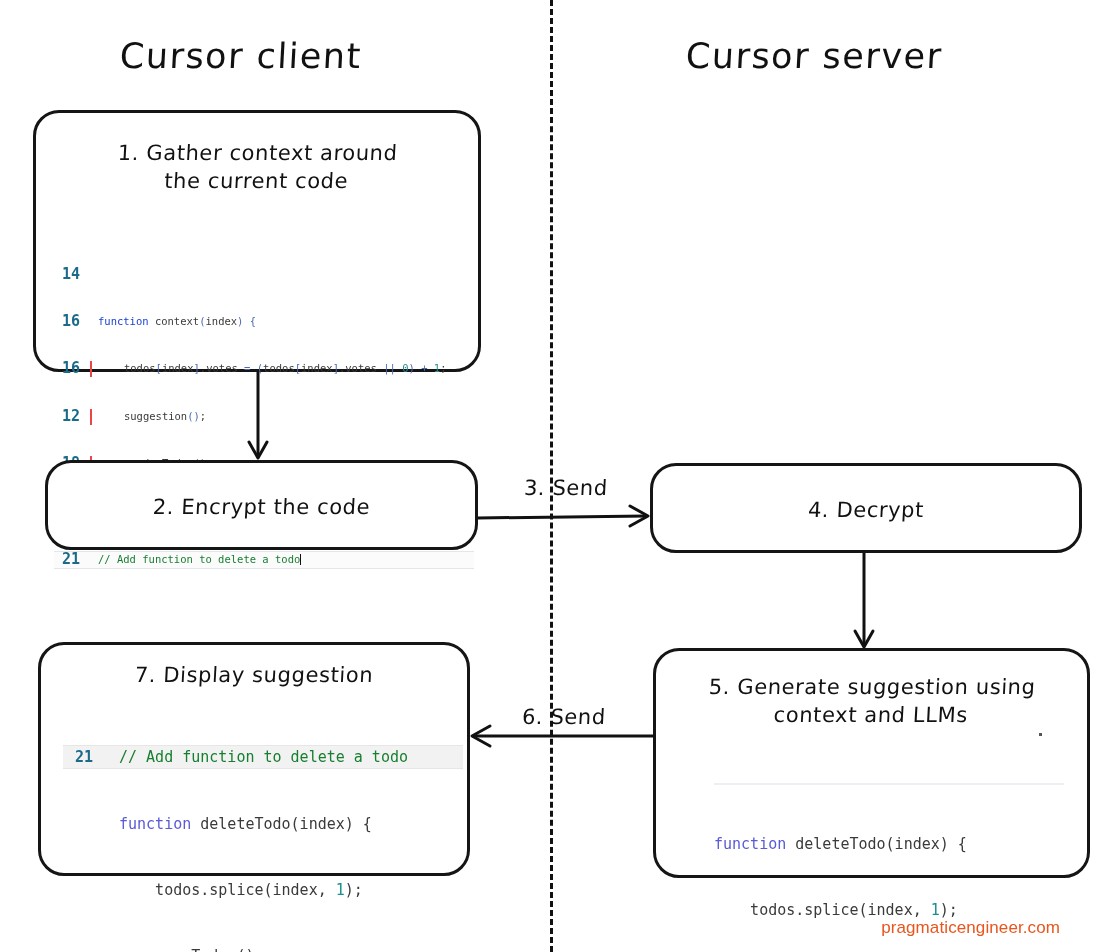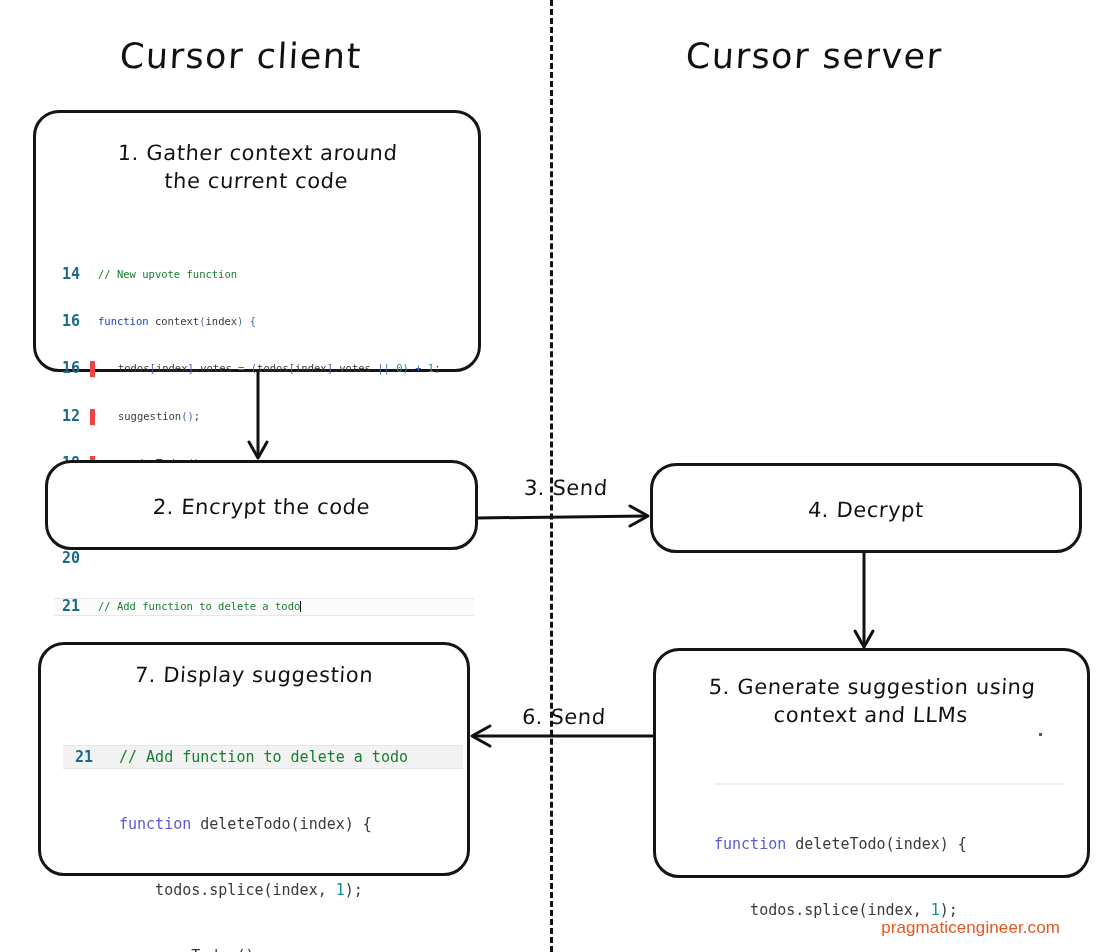--- a/index.html
+++ b/index.html
@@ -96,22 +96,22 @@
     font-size: 10.5px;
     line-height: 15.8px;
   }
   #code-1 .ln { width: 26px; margin-right: 18px; font-size: 15px; }
   #code-1 .hl-band {
     border-top: 1px solid #e3e6ea;
     border-bottom: 1px solid #e3e6ea;
     background: #fbfbfc;
   }
   #code-1 .guide {
-    border-left: 5px solid #ef4444;
-    padding-left: 4px;
+    border-left: 2px solid #ef4444;
+    padding-left: 13px;
     margin-left: -8px;
   }
 
   
   #code-7 {
     position: absolute;
     left: 22px;
     top: 56px;
     width: 400px;
     font-size: 15px;
@@ -209,45 +209,40 @@
 
   <div class="box" id="box-1">
     <div class="box-title">
       <span>1. Gather context around</span><br>
       <span>the current code</span>
     </div>
 
     <div class="code" id="code-1">
       <div class="code-row">
         <span class="ln">14</span>
-        <span class="ctext"><span class="t-comment">// New upvote function</span></span>
       </div>
       <div class="code-row">
         <span class="ln">16</span>
         <span class="ctext"><span class="t-kw-b">function</span> <span class="t-plain">context</span><span class="t-punct">(</span><span class="t-plain">index</span><span class="t-punct">)</span> <span class="t-punct">{</span></span>
       </div>
       <div class="code-row">
         <span class="ln">16</span>
         <span class="ctext guide">   <span class="t-plain">todos</span><span class="t-punct">[</span><span class="t-plain">index</span><span class="t-punct">]</span><span class="t-plain">.votes</span> <span class="t-op">=</span> <span class="t-punct">(</span><span class="t-plain">todos</span><span class="t-punct">[</span><span class="t-plain">index</span><span class="t-punct">]</span><span class="t-plain">.votes</span> <span class="t-op">||</span> <span class="t-num">0</span><span class="t-punct">)</span> <span class="t-op">+</span> <span class="t-num">1</span><span class="t-plain">;</span></span>
       </div>
       <div class="code-row">
         <span class="ln">12</span>
         <span class="ctext guide">   <span class="t-plain">suggestion</span><span class="t-punct">()</span><span class="t-plain">;</span></span>
       </div>
       <div class="code-row">
         <span class="ln">18</span>
         <span class="ctext guide">   <span class="t-plain">renderTodos</span><span class="t-punct">()</span><span class="t-plain">;</span></span>
       </div>
       <div class="code-row">
         <span class="ln">19</span>
         <span class="ctext"><span class="t-punct">}</span></span>
-      </div>
-      <div class="code-row">
-        <span class="ln">20</span>
-        <span class="ctext"> </span>
       </div>
       <div class="code-row hl-band">
         <span class="ln">21</span>
         <span class="ctext"><span class="t-comment">// Add function to delete a todo</span><span class="caret"></span></span>
       </div>
     </div>
   </div>
 
   <svg class="arrow-svg" style="left:240px; top:372px;" width="40" height="92">
     <path d="M18,0 L18,84" stroke-width="3"></path>

